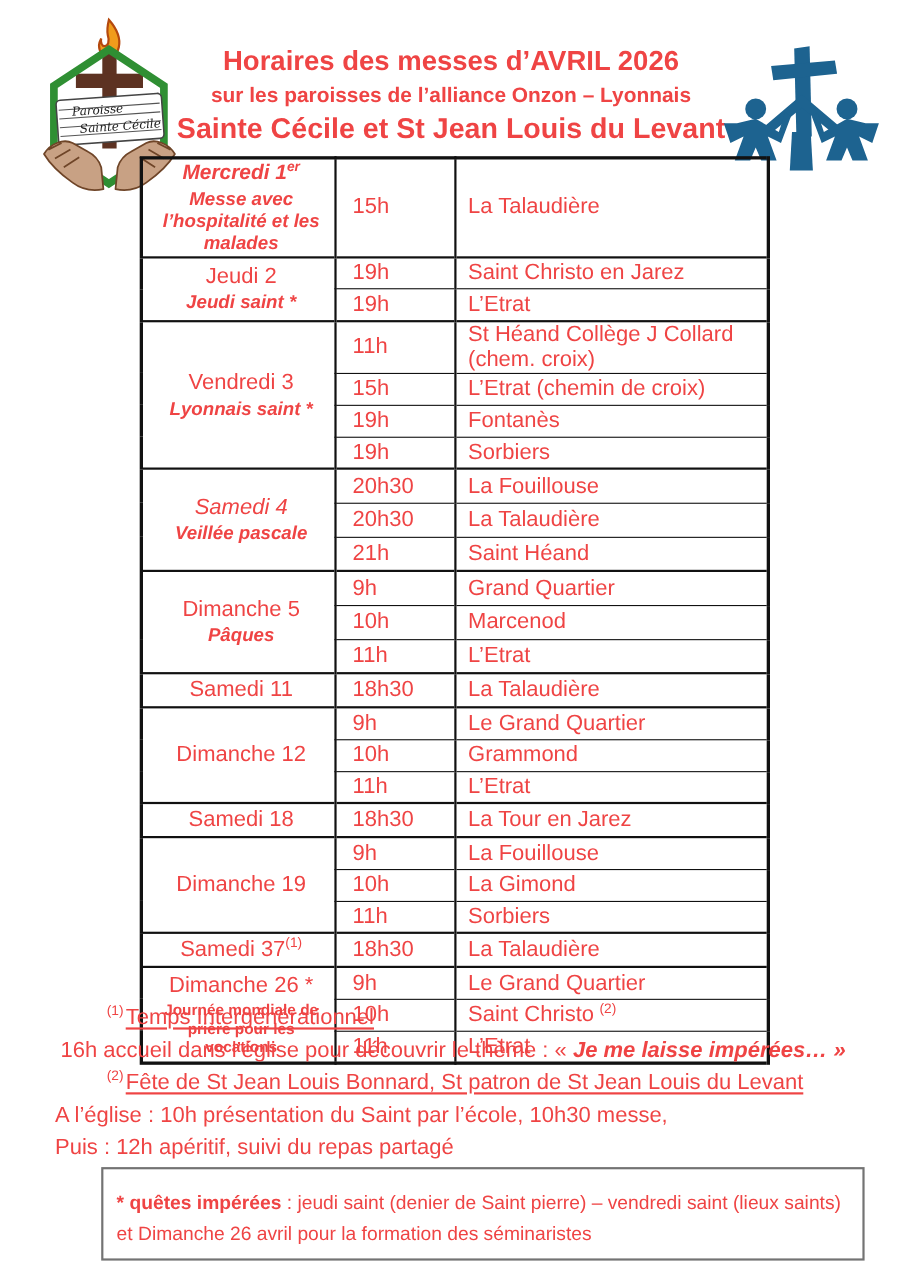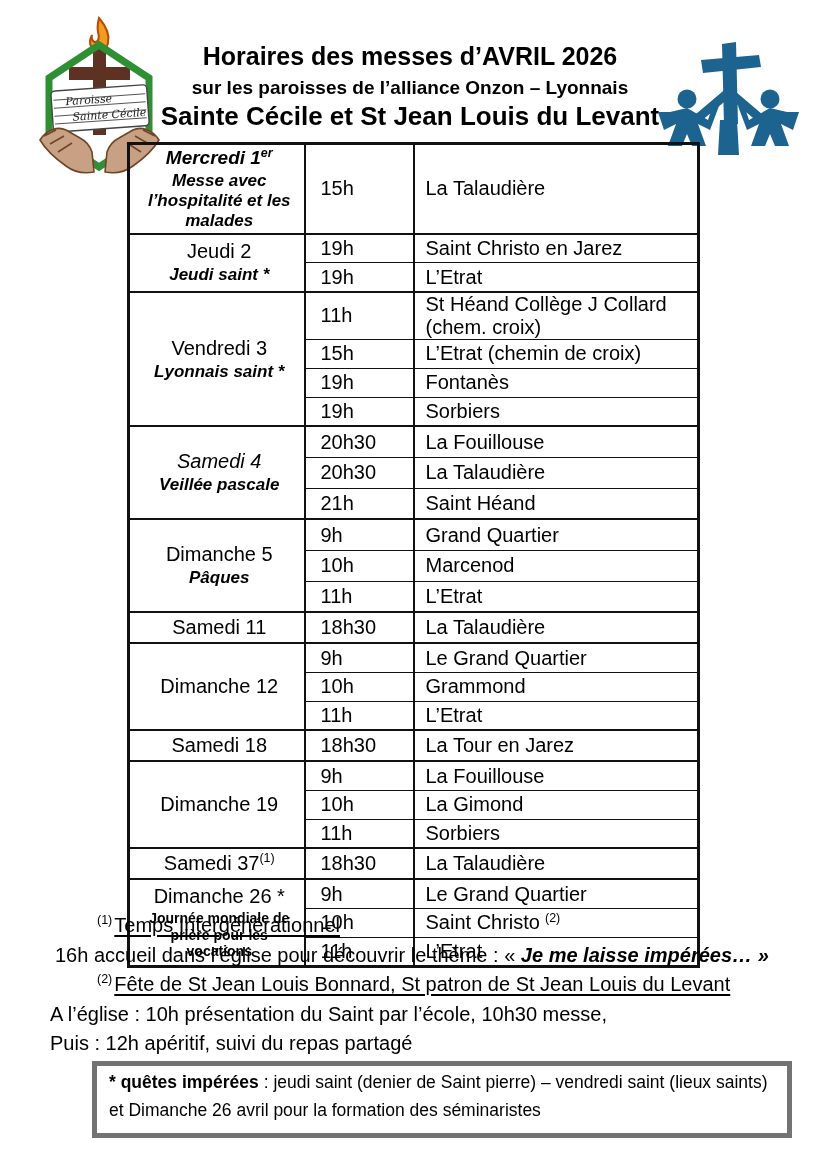--- a/index.html
+++ b/index.html
@@ -1,18 +1,18 @@
 <!DOCTYPE html>
 <html><head>
 <meta charset="utf-8">
 <style>
   html,body { margin:0; padding:0; background:#ffffff; }
   .page {
     position:relative; width:827px; height:1169px; background:#ffffff;
-    font-family:"Liberation Sans", sans-serif; color:#000000; overflow:hidden;
+    font-family:"Liberation Sans", sans-serif; color:#ef4444; overflow:hidden;
   }
   
   .hdr-line { position:absolute; left:130px; width:560px; text-align:center; font-weight:bold; }
   .title     { top:42px;  font-size:25px; }
   .subtitle  { top:77px;  font-size:19px; }
   .subtitle2 { top:101px; font-size:26px; }
   .logo { position:absolute; }
   .logo-left  { left:36px;  top:12px; }
   .logo-right { left:656px; top:28px; }
   
@@ -43,21 +43,21 @@
   .fn-line sup.s { margin-right:2px; }
   .ind-a { margin-left:97px; }
   .ind-b { margin-left:55px; }
   .ind-c { margin-left:50px; }
   .underline { text-decoration:underline; text-underline-offset:3px; }
   .bi { font-weight:bold; font-style:italic; }
   .b  { font-weight:bold; }
   
   .callout {
     position:absolute; left:92px; top:1061px; width:666px;
-    border:5px solid #737373; padding:2px 12px 8px 12px;
+    border:2px solid #737373; padding:16px 12px 8px 12px;
     font-size:17.5px; line-height:1.62;
   }
 </style>
 </head>
 <body>
 
 <div class="page">
 
   <div class="hdr-line title">Horaires des messes d’AVRIL 2026</div>
   <div class="hdr-line subtitle">sur les paroisses de l’alliance Onzon – Lyonnais</div>

